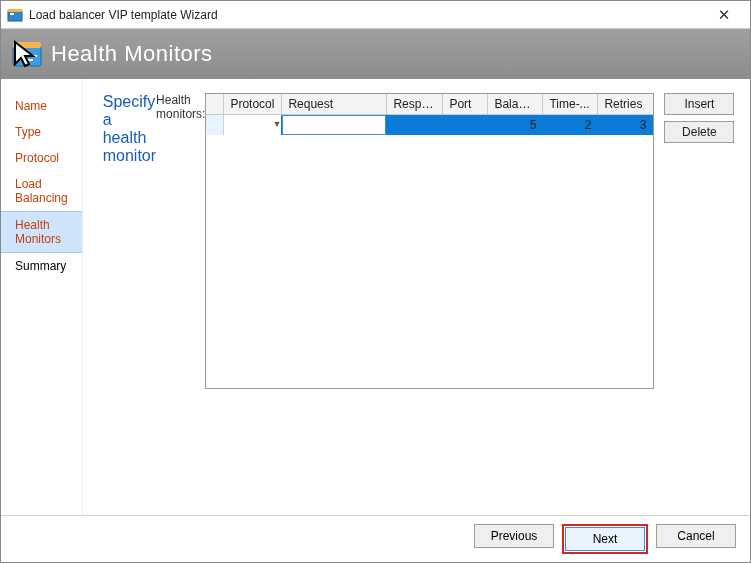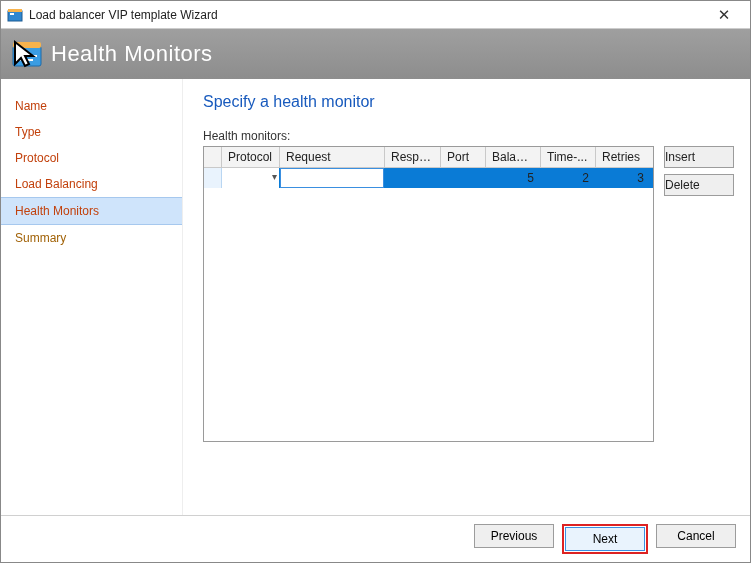--- a/index.html
+++ b/index.html
@@ -12,22 +12,22 @@
   .titlebar .close { width:40px; text-align:center; font-size:15px; color:#333; cursor:default; }
   .banner { height:50px; background:linear-gradient(#9f9f9f,#8d8d8d); display:flex; align-items:center; padding:0 10px; color:#fff; }
   .banner .bicon { width:32px; height:32px; margin-right:8px; position:relative; }
   .banner .bicon svg { width:32px; height:32px; }
   .banner .cursor { position:absolute; top:0; left:0; }
   .banner h1 { margin:0; font-weight:400; font-size:22px; letter-spacing:0.5px; }
   .body { flex:1; display:flex; min-height:0; }
   .sidebar { width:182px; border-right:1px solid #eee; padding-top:14px; }
   .sidebar .item { padding:6px 14px; color:#c2410c; cursor:default; }
   .sidebar .item.active { background:#cfe4fb; border:1px solid #a6c8ee; border-left:none; border-right:none; }
-  .sidebar .item.disabled { color:#a16207; }
-  .main { flex:1; padding:14px 16px 0 20px; display:flex; flex-direction:column; min-height:0; }
+  .sidebar .item.disabled { color:#000000; }
+  .main { flex:1; padding:14px 16px 0 20px; display:flex; flex-direction:row; min-height:0; }
   .main h2 { margin:0 0 18px 0; font-weight:400; font-size:16px; color:#185abd; }
   .main .desc { color:#333; margin-bottom:14px; line-height:1.35; }
   .main .label { color:#333; margin-bottom:3px; }
   .gridwrap { flex:1; display:flex; min-height:0; gap:10px; align-items:flex-start; }
   .grid { flex:1; border:1px solid #9a9a9a; background:#fff; display:flex; flex-direction:column; height:296px; }
   .ghead { display:flex; background:#f3f3f3; border-bottom:1px solid #c9c9c9; }
   .gcell { border-right:1px solid #c9c9c9; padding:3px 6px; font-size:12px; color:#222; overflow:hidden; white-space:nowrap; text-overflow:ellipsis; }
   .gcell:last-child { border-right:none; }
   .ghead .gcell { background:#f3f3f3; }
   .grow { display:flex; background:#0a7bd6; color:#fff; }
@@ -39,21 +39,21 @@
   .grow .num { text-align:right; }
   .col-rh { width:18px; background:#eef3f8; border-right:1px solid #c9c9c9; }
   .col-protocol { width:58px; }
   .col-request  { width:105px; }
   .col-response { width:56px; }
   .col-port     { width:45px; }
   .col-interval { width:55px; }
   .col-timeout  { width:55px; }
   .col-retries  { width:55px; }
   .sidebtns { display:flex; flex-direction:column; gap:6px; }
-  .btn { width:70px; height:22px; border:1px solid #9c9c9c; background:#efefef; font-size:12px; color:#222; cursor:default; text-align:left; line-height:20px; }
+  .btn { width:70px; height:22px; border:1px solid #9c9c9c; background:#efefef; font-size:12px; color:#222; cursor:default; text-align:center; line-height:20px; }
   .footer { border-top:1px solid #d0d0d0; padding:8px 14px; display:flex; justify-content:flex-end; gap:8px; }
   .footer .fbtn { width:80px; height:24px; border:1px solid #9c9c9c; background:#efefef; text-align:center; line-height:22px; cursor:default; }
   .footer .nextwrap { border:2px solid #d22; padding:1px; }
   .footer .nextwrap .fbtn { border:1px solid #3a8fe0; background:#e9f3fd; }
 </style>
 </head>
 <body>
 
 <div class="window">
 

